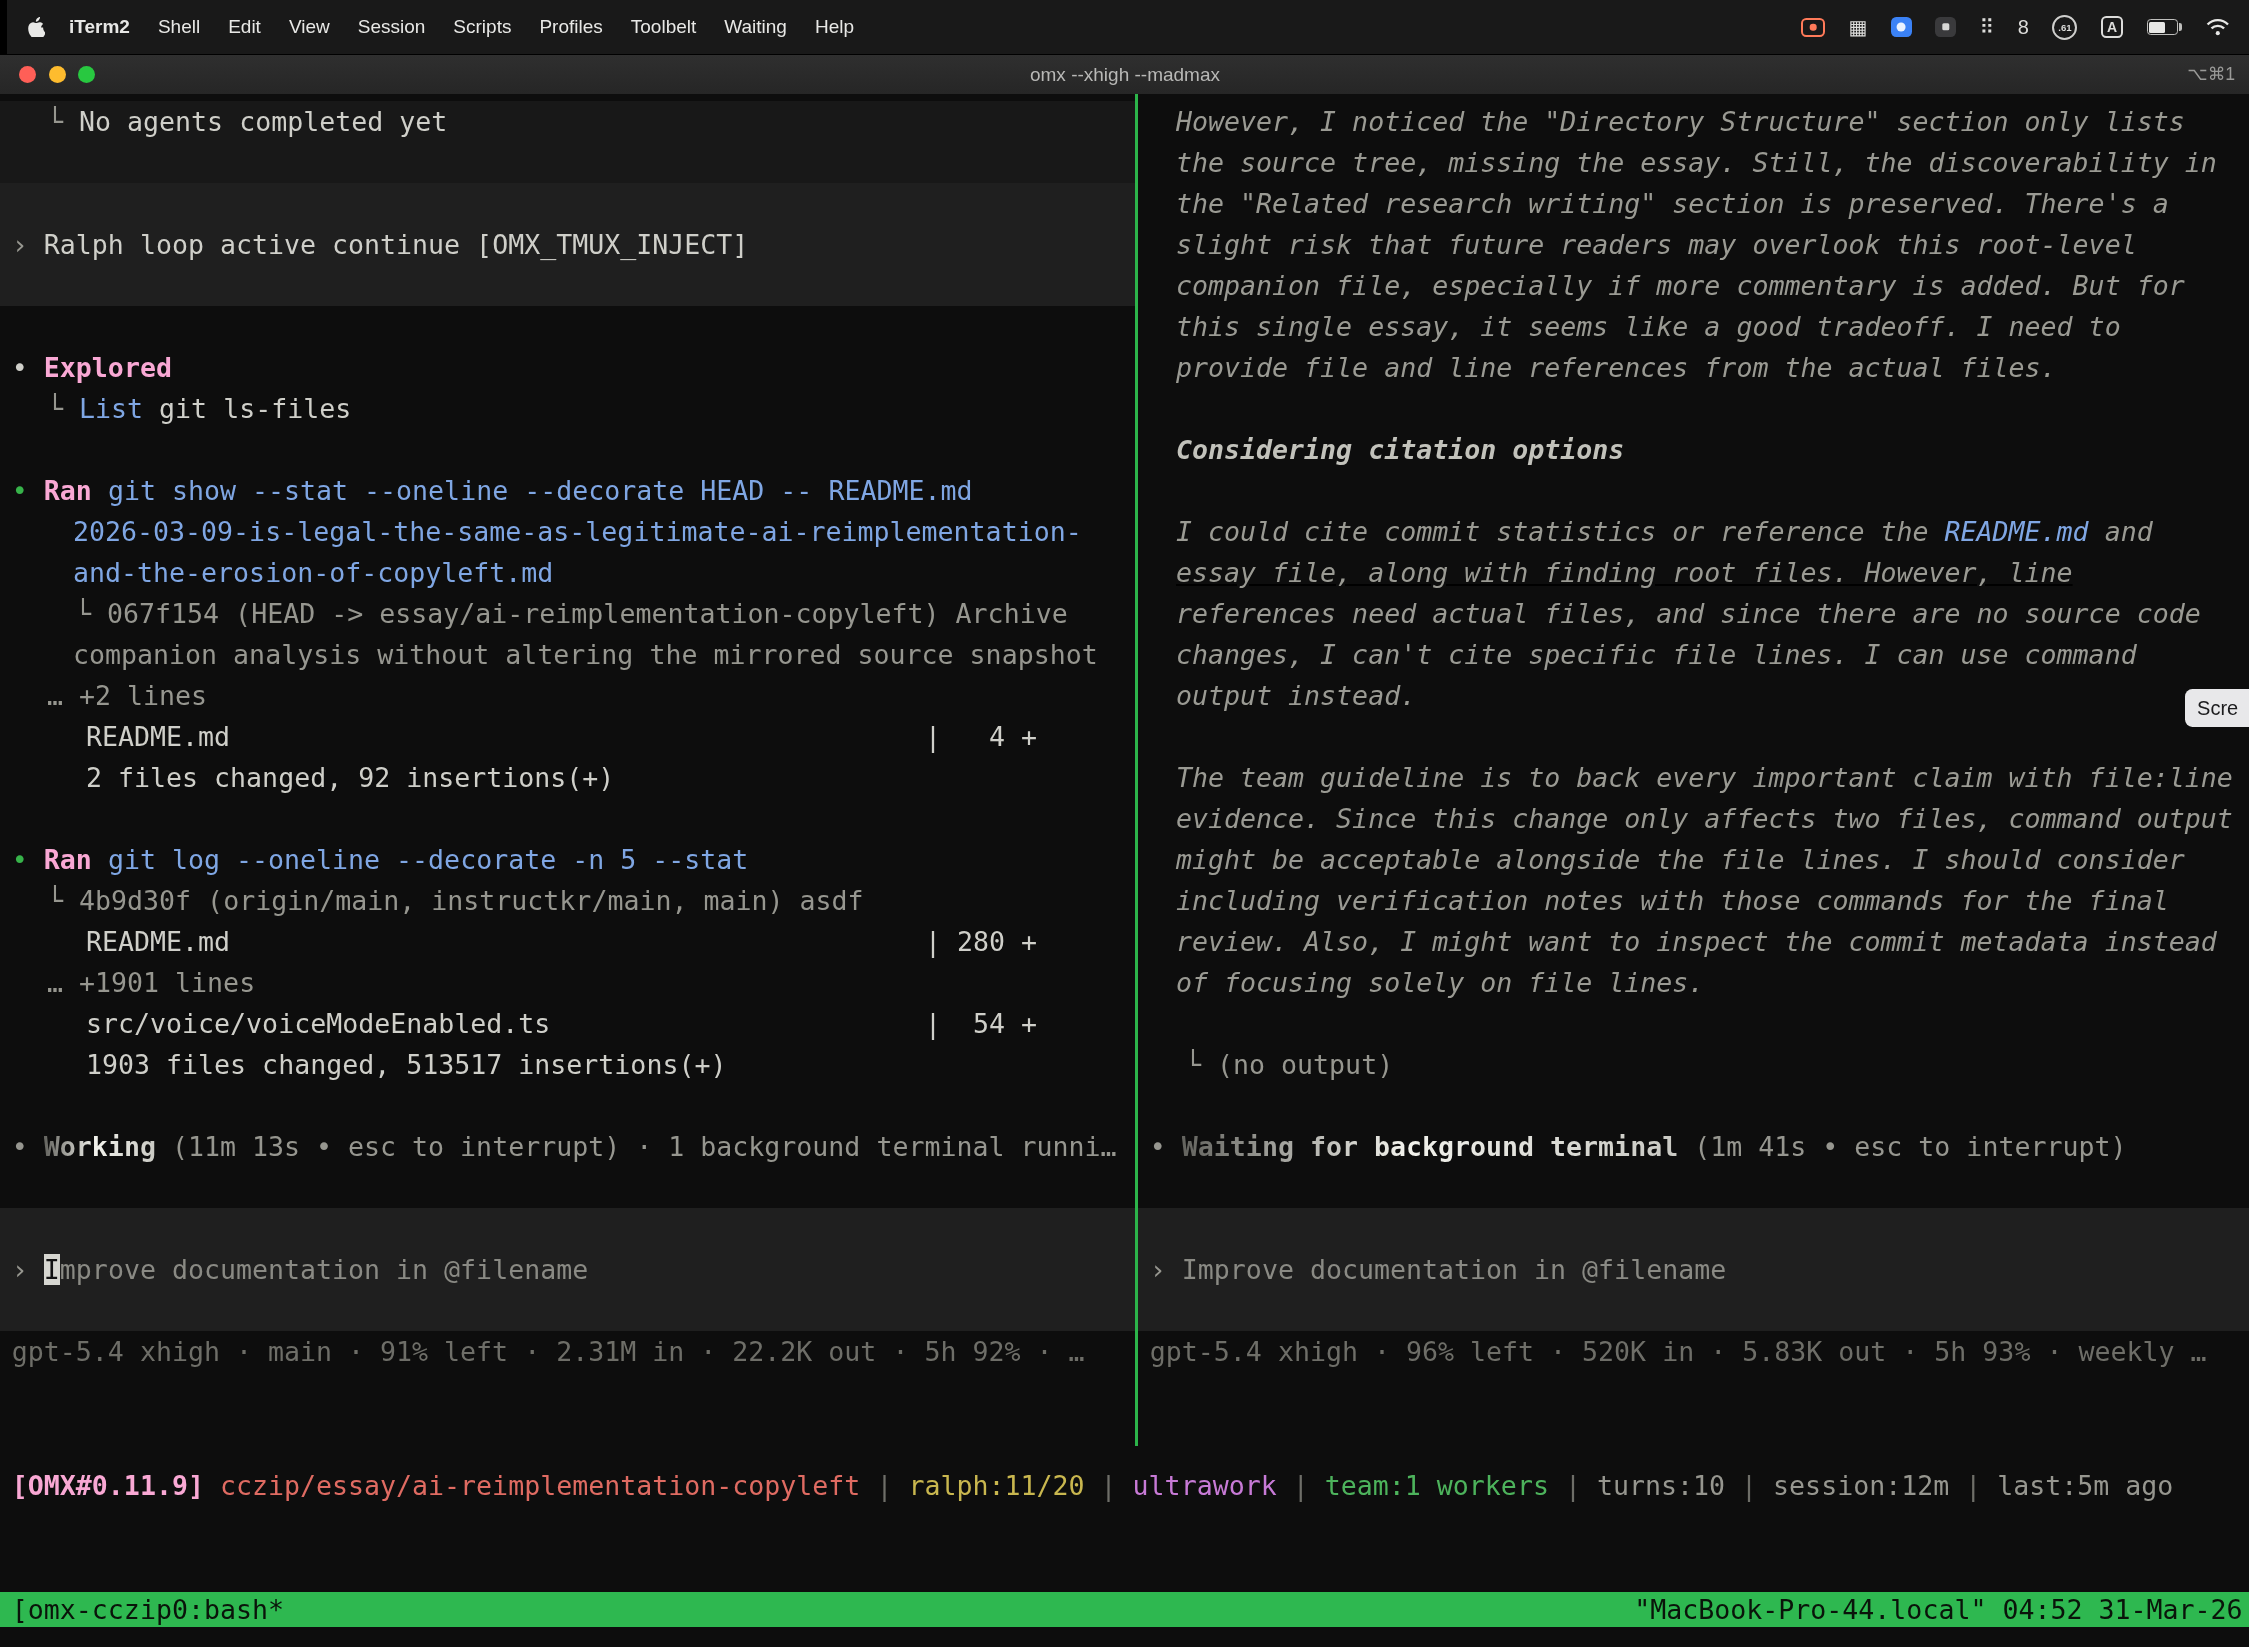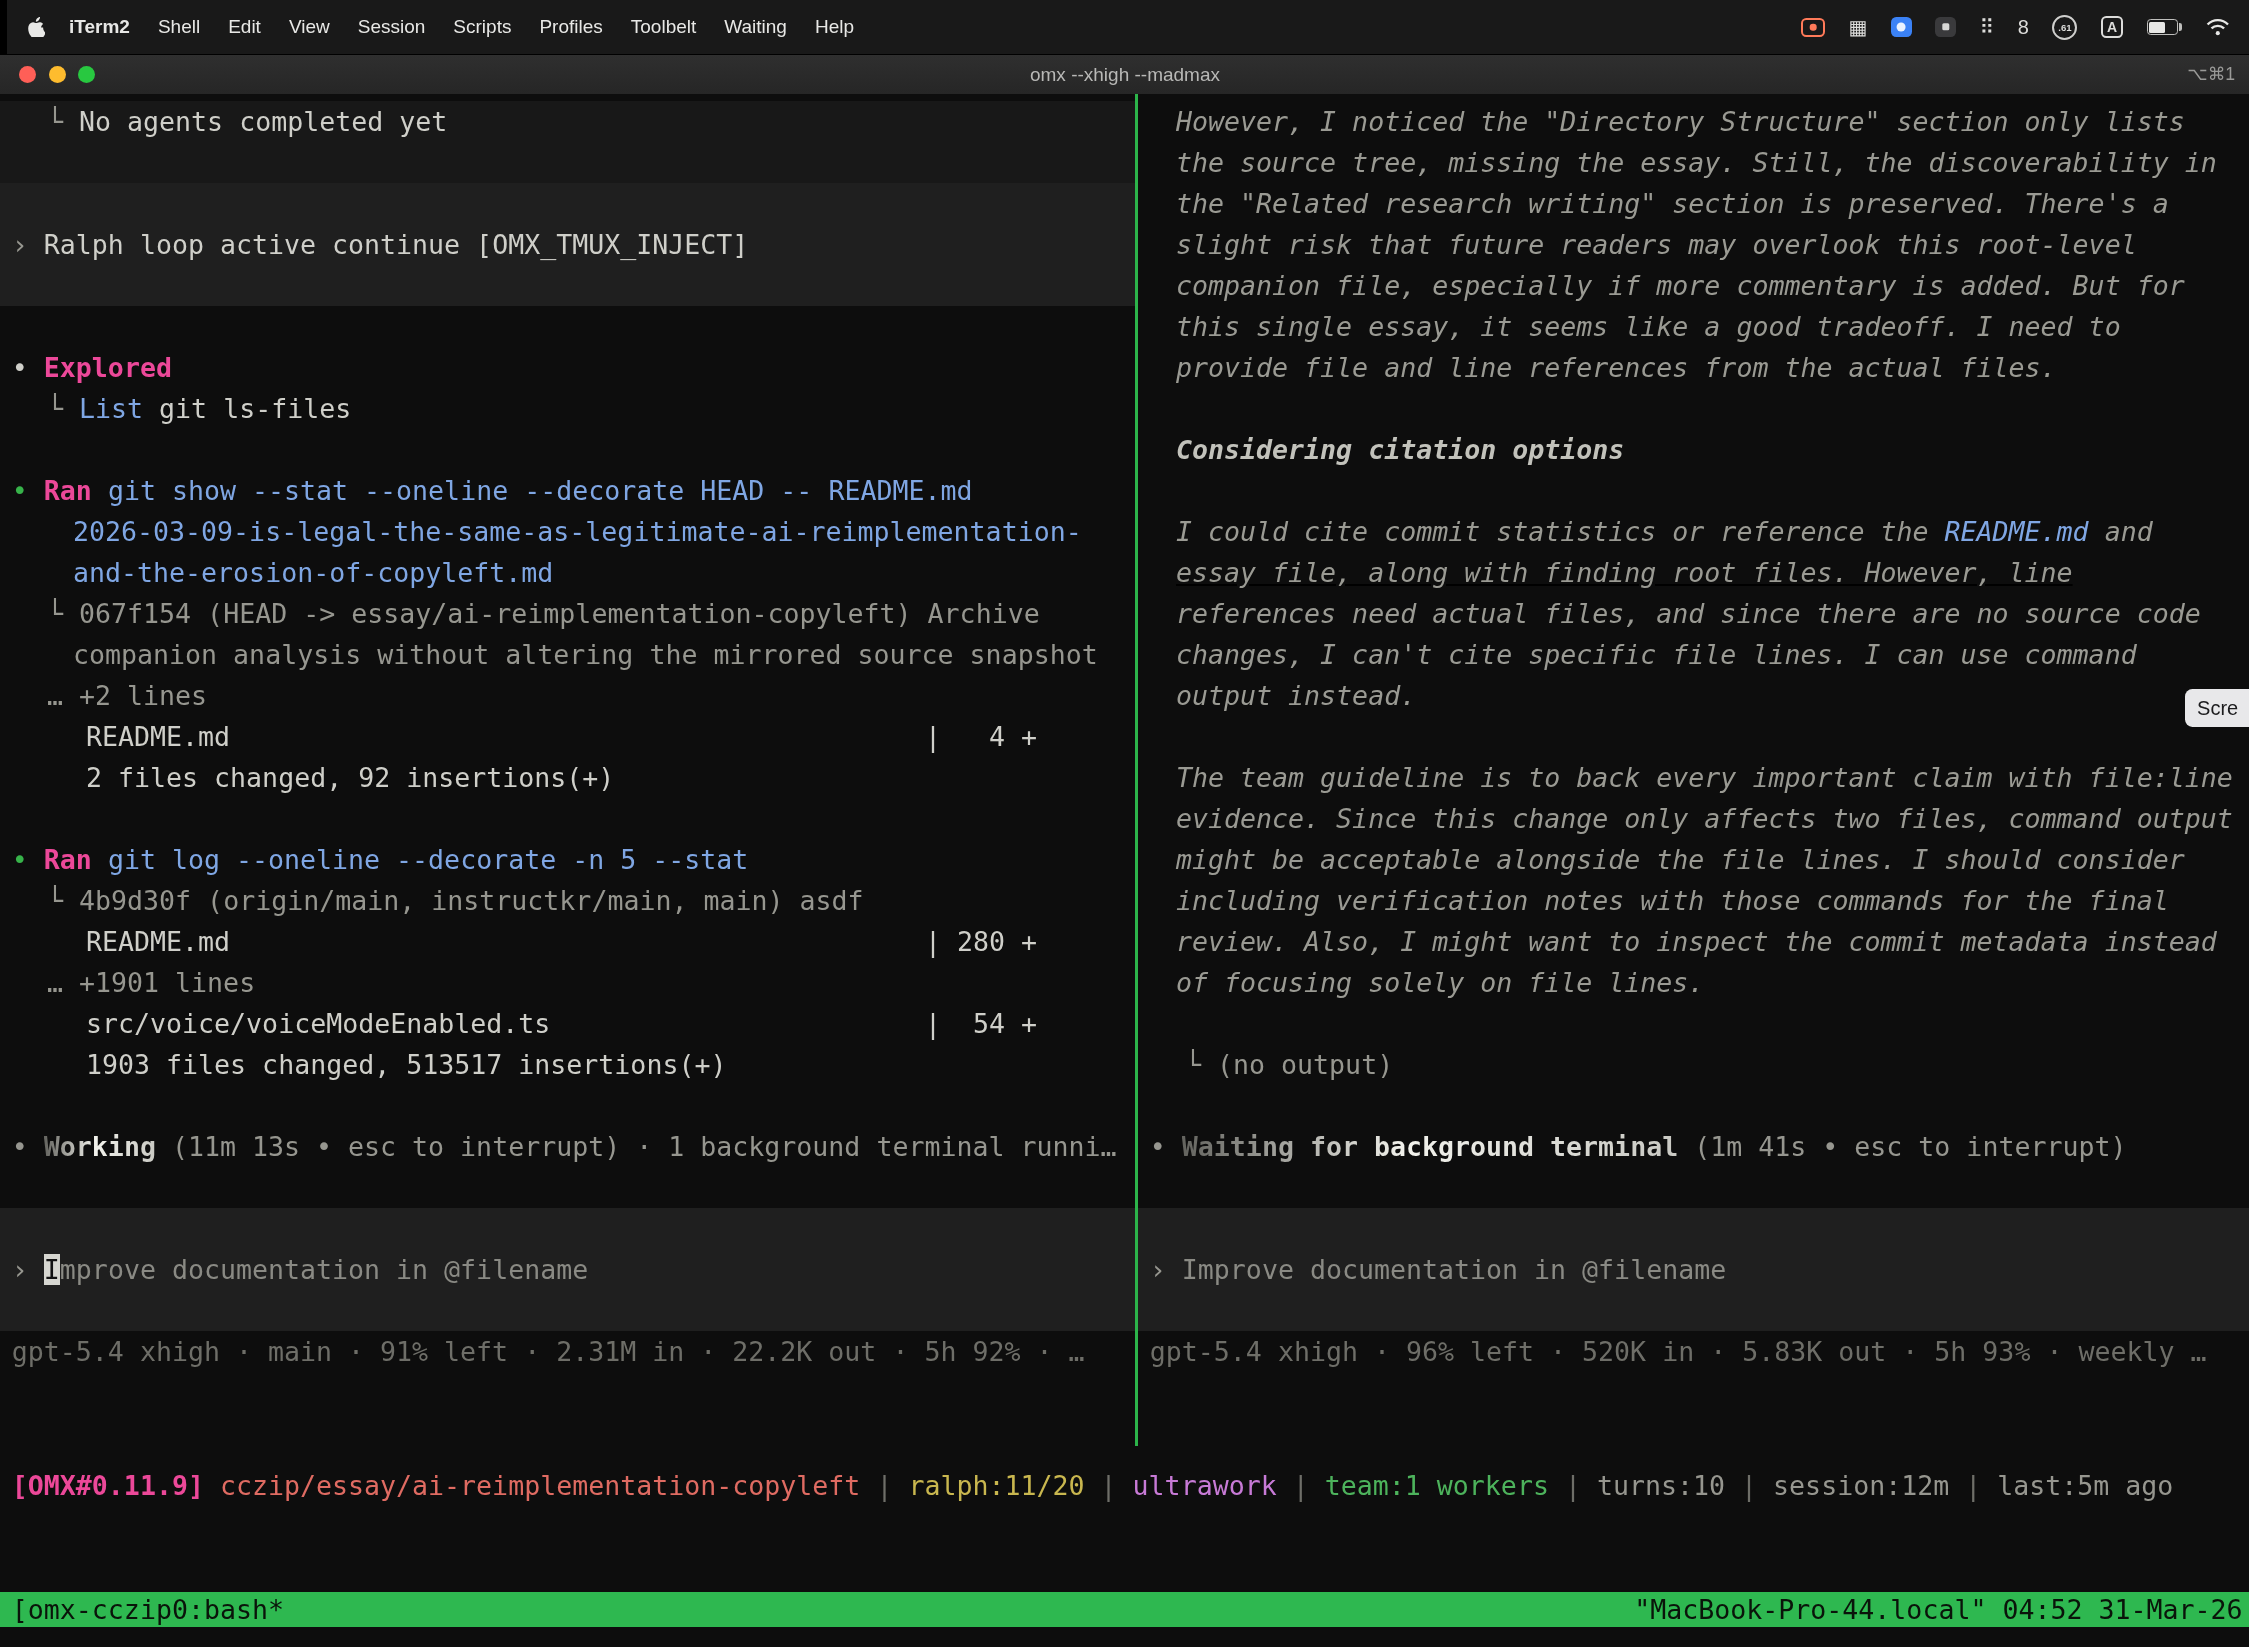--- a/index.html
+++ b/index.html
@@ -53,21 +53,21 @@
   .pane { padding-top:6.6px; }
   .pane.left { width:1135px; }
   .pane.right { flex:1; }
   .divider { width:3px; height:1352px; background:#2cb44a; flex:none; }
 
   .line { height:41px; line-height:41px; white-space:pre; overflow:hidden; }
   .p1 { background:#181818; }
   .p2 { background:#1f1f1f; }
 
   .w    { color:#cfcfc9; }
-  .b    { color:#ec4899; font-weight:700; }
+  .b    { color:#f9a8d4; font-weight:700; }
   .cmd  { color:#7fa6e3; }
   .cmdi { color:#7fa6e3; font-style:italic; }
   .gray { color:#96968f; }
   .gi   { color:#9a9a93; font-style:italic; }
   .bgi  { color:#c2c2bb; font-weight:700; font-style:italic; }
   .dim  { color:#8a8a84; }
   .dim2 { color:#6e6e68; }
   .grn  { color:#37b34a; }
   .red  { color:#df6b62; }
   .yel  { color:#c9b74f; }
@@ -156,21 +156,21 @@
         <div class="line p2"></div>
         <div class="line p2" style="padding-left: 11.8px;"><span class="gray">› </span><span class="w">Ralph loop active continue [OMX_TMUX_INJECT]</span></div>
         <div class="line p2"></div>
         <div class="line"></div>
         <div class="line" style="padding-left: 11.8px;"><span class="w">• </span><span class="b">Explored</span></div>
         <div class="line" style="padding-left: 47px;"><span class="gray">└ </span><span class="cmd">List</span><span class="w"> git ls-files</span></div>
         <div class="line"></div>
         <div class="line" style="padding-left: 11.8px;"><span class="grn">• </span><span class="b">Ran</span><span class="w"> </span><span class="cmd">git show --stat --oneline --decorate HEAD -- README.md</span></div>
         <div class="line" style="padding-left: 73px;"><span class="cmd">2026-03-09-is-legal-the-same-as-legitimate-ai-reimplementation-</span></div>
         <div class="line" style="padding-left: 73px;"><span class="cmd">and-the-erosion-of-copyleft.md</span></div>
-        <div class="line" style="padding-left: 47px;"><span class="gray">└ </span><span class="gray">067f154 (HEAD -&gt; essay/ai-reimplementation-copyleft) Archive</span></div>
+        <div class="line" style="padding-left: 75px;"><span class="gray">└ </span><span class="gray">067f154 (HEAD -&gt; essay/ai-reimplementation-copyleft) Archive</span></div>
         <div class="line" style="padding-left: 73px;"><span class="gray">companion analysis without altering the mirrored source snapshot</span></div>
         <div class="line" style="padding-left: 47px;"><span class="gray">… +2 lines</span></div>
         <div class="line" style="padding-left: 86px;"><span class="w" style="display: inline-block; width: 839px;">README.md</span><span class="w">|   4 +</span></div>
         <div class="line" style="padding-left: 86px;"><span class="w">2 files changed, 92 insertions(+)</span></div>
         <div class="line"></div>
         <div class="line" style="padding-left: 11.8px;"><span class="grn">• </span><span class="b">Ran</span><span class="w"> </span><span class="cmd">git log --oneline --decorate -n 5 --stat</span></div>
         <div class="line" style="padding-left: 47px;"><span class="gray">└ </span><span class="gray">4b9d30f (origin/main, instructkr/main, main) asdf</span></div>
         <div class="line" style="padding-left: 86px;"><span class="w" style="display: inline-block; width: 839px;">README.md</span><span class="w">| 280 +</span></div>
         <div class="line" style="padding-left: 47px;"><span class="gray">… +1901 lines</span></div>
         <div class="line" style="padding-left: 86px;"><span class="w" style="display: inline-block; width: 839px;">src/voice/voiceModeEnabled.ts</span><span class="w">|  54 +</span></div>

